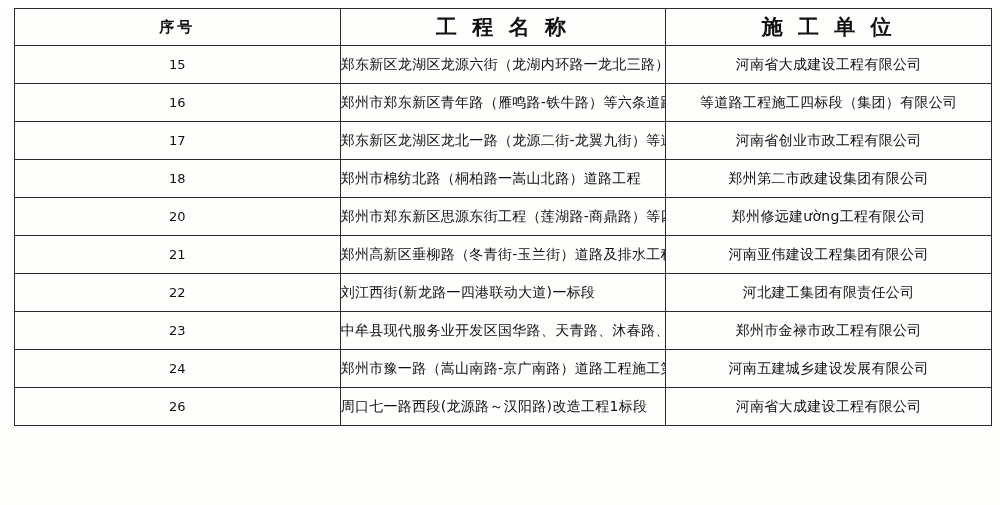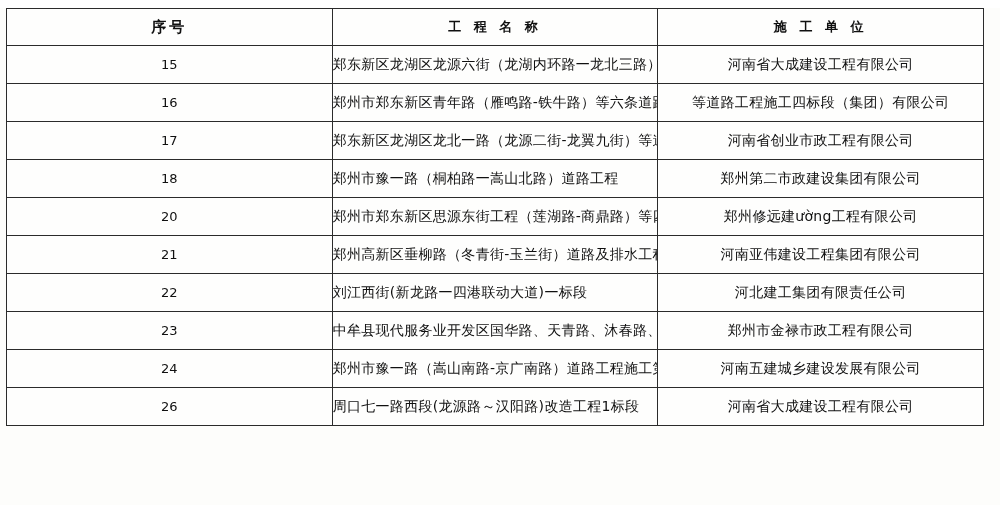--- a/index.html
+++ b/index.html
@@ -17,32 +17,32 @@
   .page {
     position: relative;
     width: 1000px;
     height: 505px;
     background: #fdfdfb;
   }
   table.doc-table {
     border-collapse: collapse;
     table-layout: fixed;
     width: 978px;
-    margin: 8px 0 0 6px;
+    margin: 8px 0 0 14px;
     background: #0ea5e9;
   }
   table.doc-table td, table.doc-table th {
     border: 1px solid #2b2b2b;
     padding: 0;
     vertical-align: middle;
   }
   thead th {
     height: 36px;
     font-weight: bold;
-    font-size: 13px;
+    font-size: 21px;
     letter-spacing: 4px;
     text-align: center;
     background: #fefefd;
   }
   thead th.col-no {
     letter-spacing: 3px;
     font-size: 15px;
   }
   tbody td {
     height: 37px;
@@ -107,21 +107,21 @@
           <td class="col-name">
             <span class="cell-inner">郑东新区龙湖区龙北一路（龙源二街-龙翼九街）等道路工程施工四标段</span>
           </td>
           <td class="col-unit">
             <span class="cell-inner">河南省创业市政工程有限公司</span>
           </td>
         </tr>
         <tr>
           <td class="col-no">18</td>
           <td class="col-name">
-            <span class="cell-inner">郑州市豫一路（桐柏路一嵩山北路）道路工程</span>
+            <span class="cell-inner">郑州市棉纺北路（桐柏路一嵩山北路）道路工程</span>
           </td>
           <td class="col-unit">
             <span class="cell-inner">郑州第二市政建设集团有限公司</span>
           </td>
         </tr>
         <tr>
           <td class="col-no">20</td>
           <td class="col-name">
             <span class="cell-inner">郑州市郑东新区思源东街工程（莲湖路-商鼎路）等四条道路工程施工第二标段</span>
           </td>

